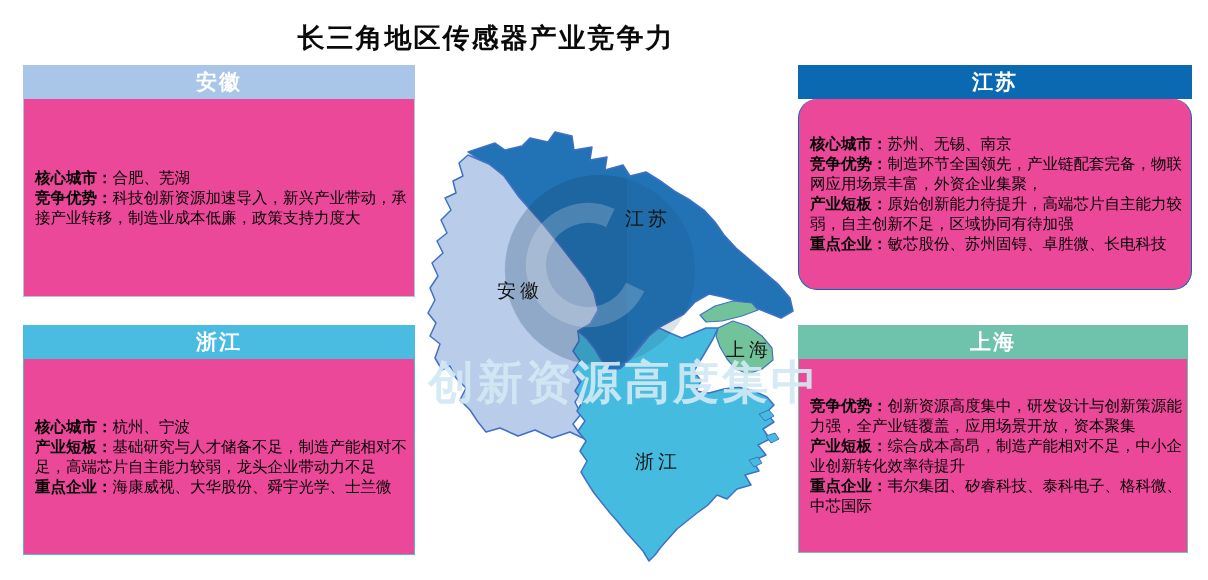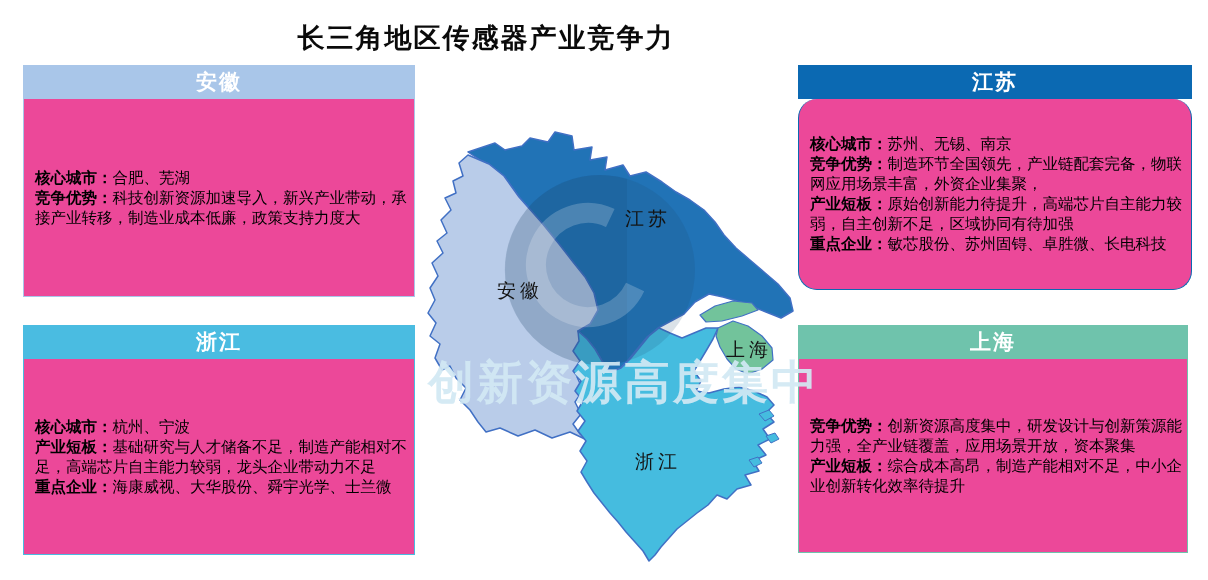--- a/index.html
+++ b/index.html
@@ -66,20 +66,21 @@
     <p><b>产业短板：</b><span>基础研究与人才储备不足，制造产能相对不足，高端芯片自主能力较弱，龙头企业带动力不足</span></p>
     <p><b>重点企业：</b><span>海康威视、大华股份、舜宇光学、士兰微</span></p>
   </div>
 </div>
 
 <div class="panel panel-shanghai">
   <div class="panel-header" style="background: rgb(111, 195, 172);">上海</div>
   <div class="panel-body" style="border-color: rgb(111, 195, 172);">
     <p><b>竞争优势：</b><span>创新资源高度集中，研发设计与创新策源能力强，全产业链覆盖，应用场景开放，资本聚集</span></p>
     <p><b>产业短板：</b><span>综合成本高昂，制造产能相对不足，中小企业创新转化效率待提升</span></p>
+    <p><b>重点企业：</b><span>韦尔集团、矽睿科技、泰科电子、格科微、中芯国际</span></p>
   </div>
 </div>
 
 <div class="map-wrap">
   <svg width="372" height="450" viewBox="0 0 372 450" xmlns="http://www.w3.org/2000/svg">
 
     <path stroke="#4170C4" stroke-width="1.5" stroke-linejoin="round" d="M43,22 L70,13 L80,20 L97,16 L105,8 L123,12 L130,2 L147,6 L149,20 L167,17 L165,30 L182,27 L180,40 L198,35 L205,46 L221,42 L237,52 L251,62 L265,70 L279,80 L290,92 L299,105 L311,118 L325,130 L339,142 L353,154 L365,168 L368,181 L356,188 L341,182 L326,176 L312,171 L298,167 L284,164 L270,172 L259,184 L246,191 L233,198 L222,207 L213,218 L204,229 L195,239 L185,242 L177,231 L170,219 L162,209 L153,201 L165,194 L173,180 L169,163 L160,147 L148,132 L134,114 L117,93 L94,67 L79,46 L64,34 L55,30 Z" fill="#2173B6"></path>
 
     <path stroke="#4170C4" stroke-width="1.5" stroke-linejoin="round" d="M43,25 L64,34 L79,46 L94,67 L117,93 L134,114 L148,132 L160,147 L169,163 L173,180 L165,194 L153,201 L158,213 L167,225 L160,237 L152,247 L158,260 L150,272 L156,284 L148,294 L155,304 L162,310 L145,302 L127,308 L110,300 L93,306 L75,298 L61,302 L53,292 L45,280 L35,270 L41,258 L31,248 L25,236 L17,240 L10,228 L15,214 L5,206 L11,193 L3,183 L10,170 L5,158 L13,146 L7,133 L18,123 L12,111 L22,103 L16,90 L26,80 L20,68 L31,63 L28,51 L38,46 L34,33 Z" fill="#B9CCE9"></path>
 

